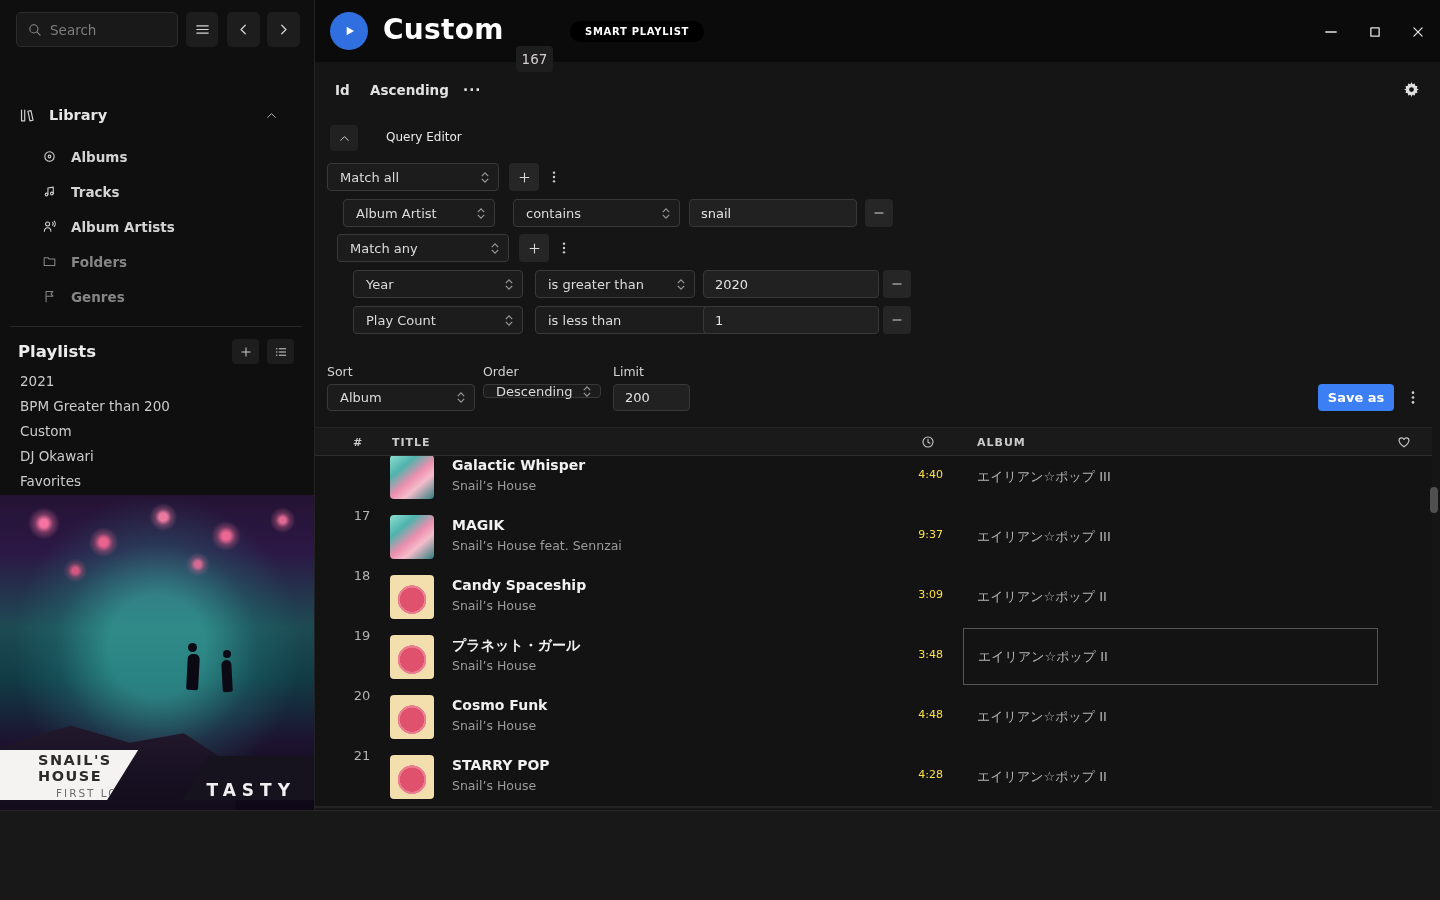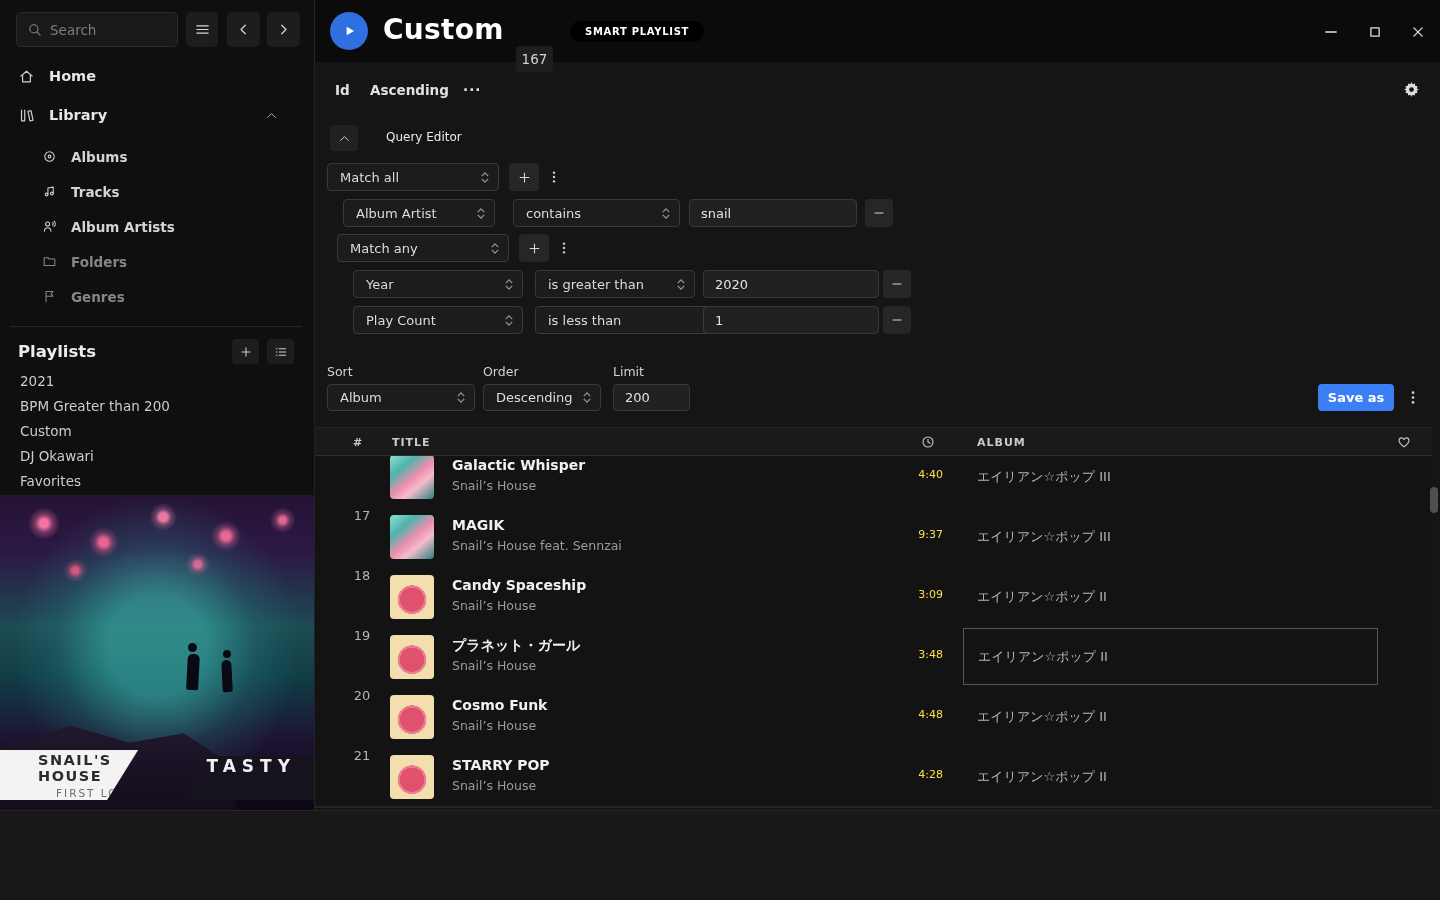--- a/index.html
+++ b/index.html
@@ -60,21 +60,21 @@
   }
   .rock { position:absolute; left:0; bottom:0; width:75%; height:96px; background:linear-gradient(180deg,#241a2e,#120c1c); clip-path:polygon(0 35%, 30% 12%, 55% 30%, 78% 20%, 100% 55%, 100% 100%, 0 100%); }
   .fig { position:absolute; background:#0b0a14; }
   .fig.body1 { left:187px; bottom:120px; width:12px; height:36px; border-radius:5px 5px 2px 2px; transform:rotate(3deg); }
   .fig.head1 { left:188px; bottom:158px; width:9px; height:9px; border-radius:50%; }
   .fig.body2 { left:222px; bottom:118px; width:10px; height:32px; border-radius:5px 5px 2px 2px; transform:rotate(-3deg); }
   .fig.head2 { left:223px; bottom:152px; width:8px; height:8px; border-radius:50%; }
   .banner-white { position:absolute; left:0; bottom:10px; width:55%; height:50px; background:#f4f3f2; clip-path:polygon(0 0, 80% 0, 62% 100%, 0 100%); display:flex; flex-direction:column; justify-content:center; padding-left:38px; }
   .banner-white .bw-artist { font-size:14.5px; font-weight:bold; letter-spacing:1.5px; color:#2b2b2b; }
   .banner-white .bw-title { font-size:10.5px; letter-spacing:2px; color:#6b6b6b; margin-top:3px; margin-left:18px; }
-  .banner-dark { position:absolute; right:0; bottom:10px; width:42%; height:44px; background:#16121e; clip-path:polygon(20% 0, 100% 0, 100% 100%, 0 100%); display:flex; align-items:flex-start; justify-content:flex-end; padding-right:18px; }
+  .banner-dark { position:absolute; right:0; bottom:10px; width:42%; height:44px; background:#16121e; clip-path:polygon(20% 0, 100% 0, 100% 100%, 0 100%); display:flex; align-items:flex-end; justify-content:flex-end; padding-right:18px; }
   .banner-dark .bd-label { font-size:17px; font-weight:bold; letter-spacing:6px; color:#f0f0f0; }
 
   
   #main { position:absolute; left:315px; top:0; width:1125px; height:810px; background:#151515; }
   #titlebar { position:absolute; left:0; top:0; width:100%; height:62px; background:#0b0b0b; }
   #play-header-btn { position:absolute; left:15px; top:12px; width:38px; height:38px; border-radius:50%; background:#2f6fe0; display:flex; align-items:center; justify-content:center; color:#fff; }
   #play-header-btn .ic { width:16px; height:16px; }
   #page-title { position:absolute; left:68px; top:13px; font-size:28px; font-weight:800; color:#ffffff; letter-spacing:.3px; }
   #count-badge { position:absolute; left:201px; top:18px; width:37px; height:26px; background:#1e1e1e; border-radius:4px; display:flex; align-items:center; justify-content:center; font-size:13.5px; color:#d6cfcf;margin-top:28px; }
   #smart-pill { position:absolute; left:255px; top:21px; height:21px; padding:0 15px; background:#000; border-radius:11px; display:flex; align-items:center; font-size:10px; font-weight:bold; letter-spacing:.7px; color:#fff; }
@@ -163,28 +163,20 @@
         </span>
       </div>
     <div class="sb-btn" id="btn-fwd">
         <span class="ic">
           <svg viewBox="0 0 24 24">
             <polyline points="9.5,6 15.5,12 9.5,18"></polyline>
           </svg>
         </span>
       </div>
 
-    <div class="nav-item" id="nav-home">
-      <span class="ic">
-          <svg viewBox="0 0 24 24">
-            <path d="M4 11.5 L12 4.5 L20 11.5 M6.5 9.5 V19.5 H17.5 V9.5"></path>
-          </svg>
-        </span>
-      <span>Home</span>
-    </div>
     <div class="nav-item" id="nav-library">
       <span class="ic">
           <svg viewBox="0 0 24 24">
             <path d="M5 4.5 V19.5 M9.5 4.5 V19.5 M5 19.5 H9.5 M14 6 L18.3 5 L21.2 18.7 L16.9 19.7 Z"></path>
           </svg>
         </span>
       <span>Library</span>
       <span class="ic chev">
           <svg viewBox="0 0 24 24">
             <polyline points="5,15.5 12,8.5 19,15.5"></polyline>
@@ -515,21 +507,21 @@
       <span>Album</span>
       <span class="ud">
           <svg viewBox="0 0 10 6">
             <path d="M1 5 L5 1 L9 5"></path>
           </svg>
           <svg viewBox="0 0 10 6">
             <path d="M1 1 L5 5 L9 1"></path>
           </svg>
         </span>
     </div>
-    <div class="sel" style="left:168px; top:384px; width:118px; height:27px;">
+    <div class="sel" style="left:168px; top:384px; width:118px; height:14px;">
       <span>Descending</span>
       <span class="ud">
           <svg viewBox="0 0 10 6">
             <path d="M1 5 L5 1 L9 5"></path>
           </svg>
           <svg viewBox="0 0 10 6">
             <path d="M1 1 L5 5 L9 1"></path>
           </svg>
         </span>
     </div>

